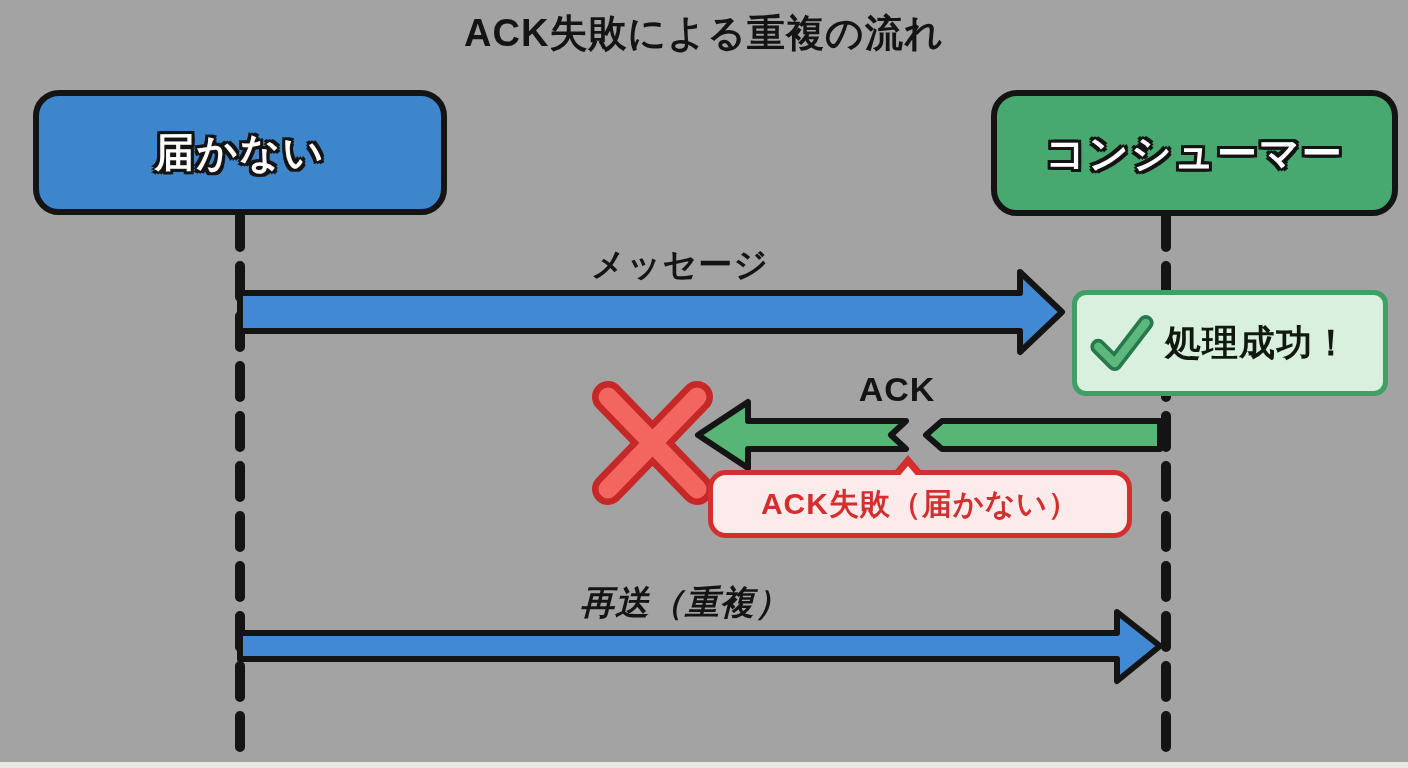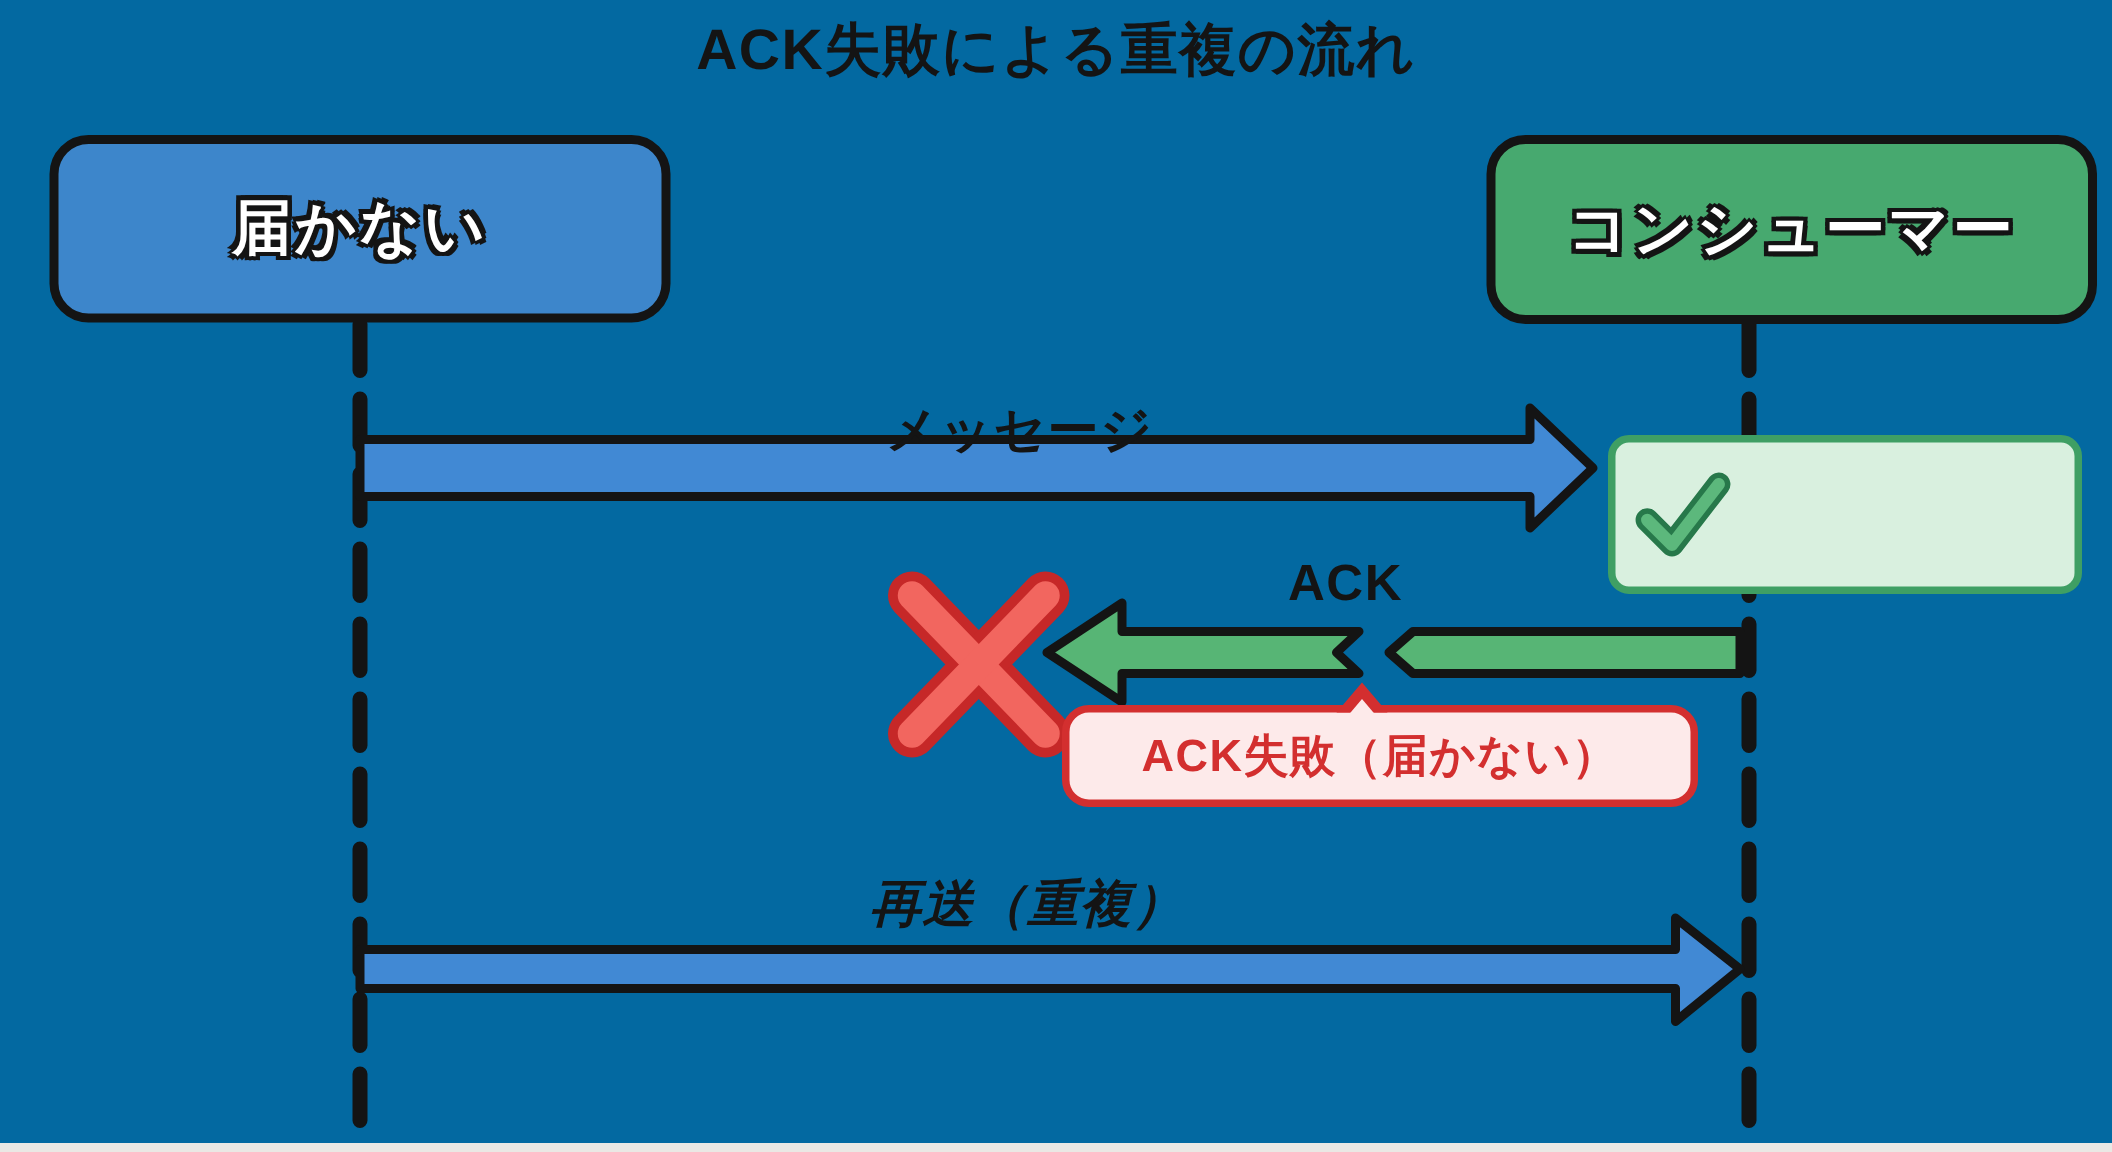--- a/index.html
+++ b/index.html
@@ -1,20 +1,20 @@
 <!DOCTYPE html>
 <html><head>
 <meta charset="utf-8">
 <style>
   html, body { margin: 0; padding: 0; }
   .stage {
     position: relative;
     width: 1408px;
     height: 768px;
-    background: #0369a1;
+    background: #a3a3a3;
     overflow: hidden;
     font-family: "Liberation Sans", sans-serif;
     color: #141414;
   }
   .diagram-svg { position: absolute; left: 0; top: 0; }
 
   .title {
     position: absolute;
     top: 8px; left: 0;
     width: 100%;
@@ -48,21 +48,21 @@
   .actor-consumer { left: 963px; top: 90px; width: 395px; height: 114px; background: #47a96f; margin-left: 28px; }
 
   .msg-label {
     position: absolute;
     font-size: 34px;
     font-weight: bold;
     text-align: center;
     color: #141414;
     letter-spacing: 1px;
   }
-  .label-message { left: 530px; top: 242px; width: 300px; margin-top: 22px; }
+  .label-message { left: 530px; top: 242px; width: 300px; }
   .label-ack     { left: 817px; top: 370px; width: 160px; text-align: center; }
   .label-resend  { left: 520px; top: 580px; width: 330px; font-style: italic; }
 
   .success-note {
     position: absolute;
     left: 1072px; top: 290px;
     width: 294px; height: 96px;
     background: #d9f0df;
     border: 5px solid #3f9f64;
     border-radius: 14px;
@@ -153,20 +153,21 @@
 
   <div class="msg-label label-message">メッセージ</div>
   <div class="msg-label label-ack">ACK</div>
   <div class="msg-label label-resend">再送（重複）</div>
 
   <div class="success-note">
     <svg width="66" height="66" viewBox="0 0 72 72">
       <path d="M10 40 L28 58 L62 14" fill="none" stroke-width="17" stroke-linecap="round" stroke-linejoin="round" stroke="#27784a"></path>
       <path d="M10 40 L28 58 L62 14" fill="none" stroke-width="9" stroke-linecap="round" stroke-linejoin="round" stroke="#5cb87c"></path>
     </svg>
+    <span class="note-text">処理成功！</span>
   </div>
 
   <div class="callout">
     <span class="tail-outer"></span>
     <span class="tail-inner"></span>
     <span>ACK失敗（届かない）</span>
   </div>
 
   <div class="bottom-edge"></div>
 </div>

